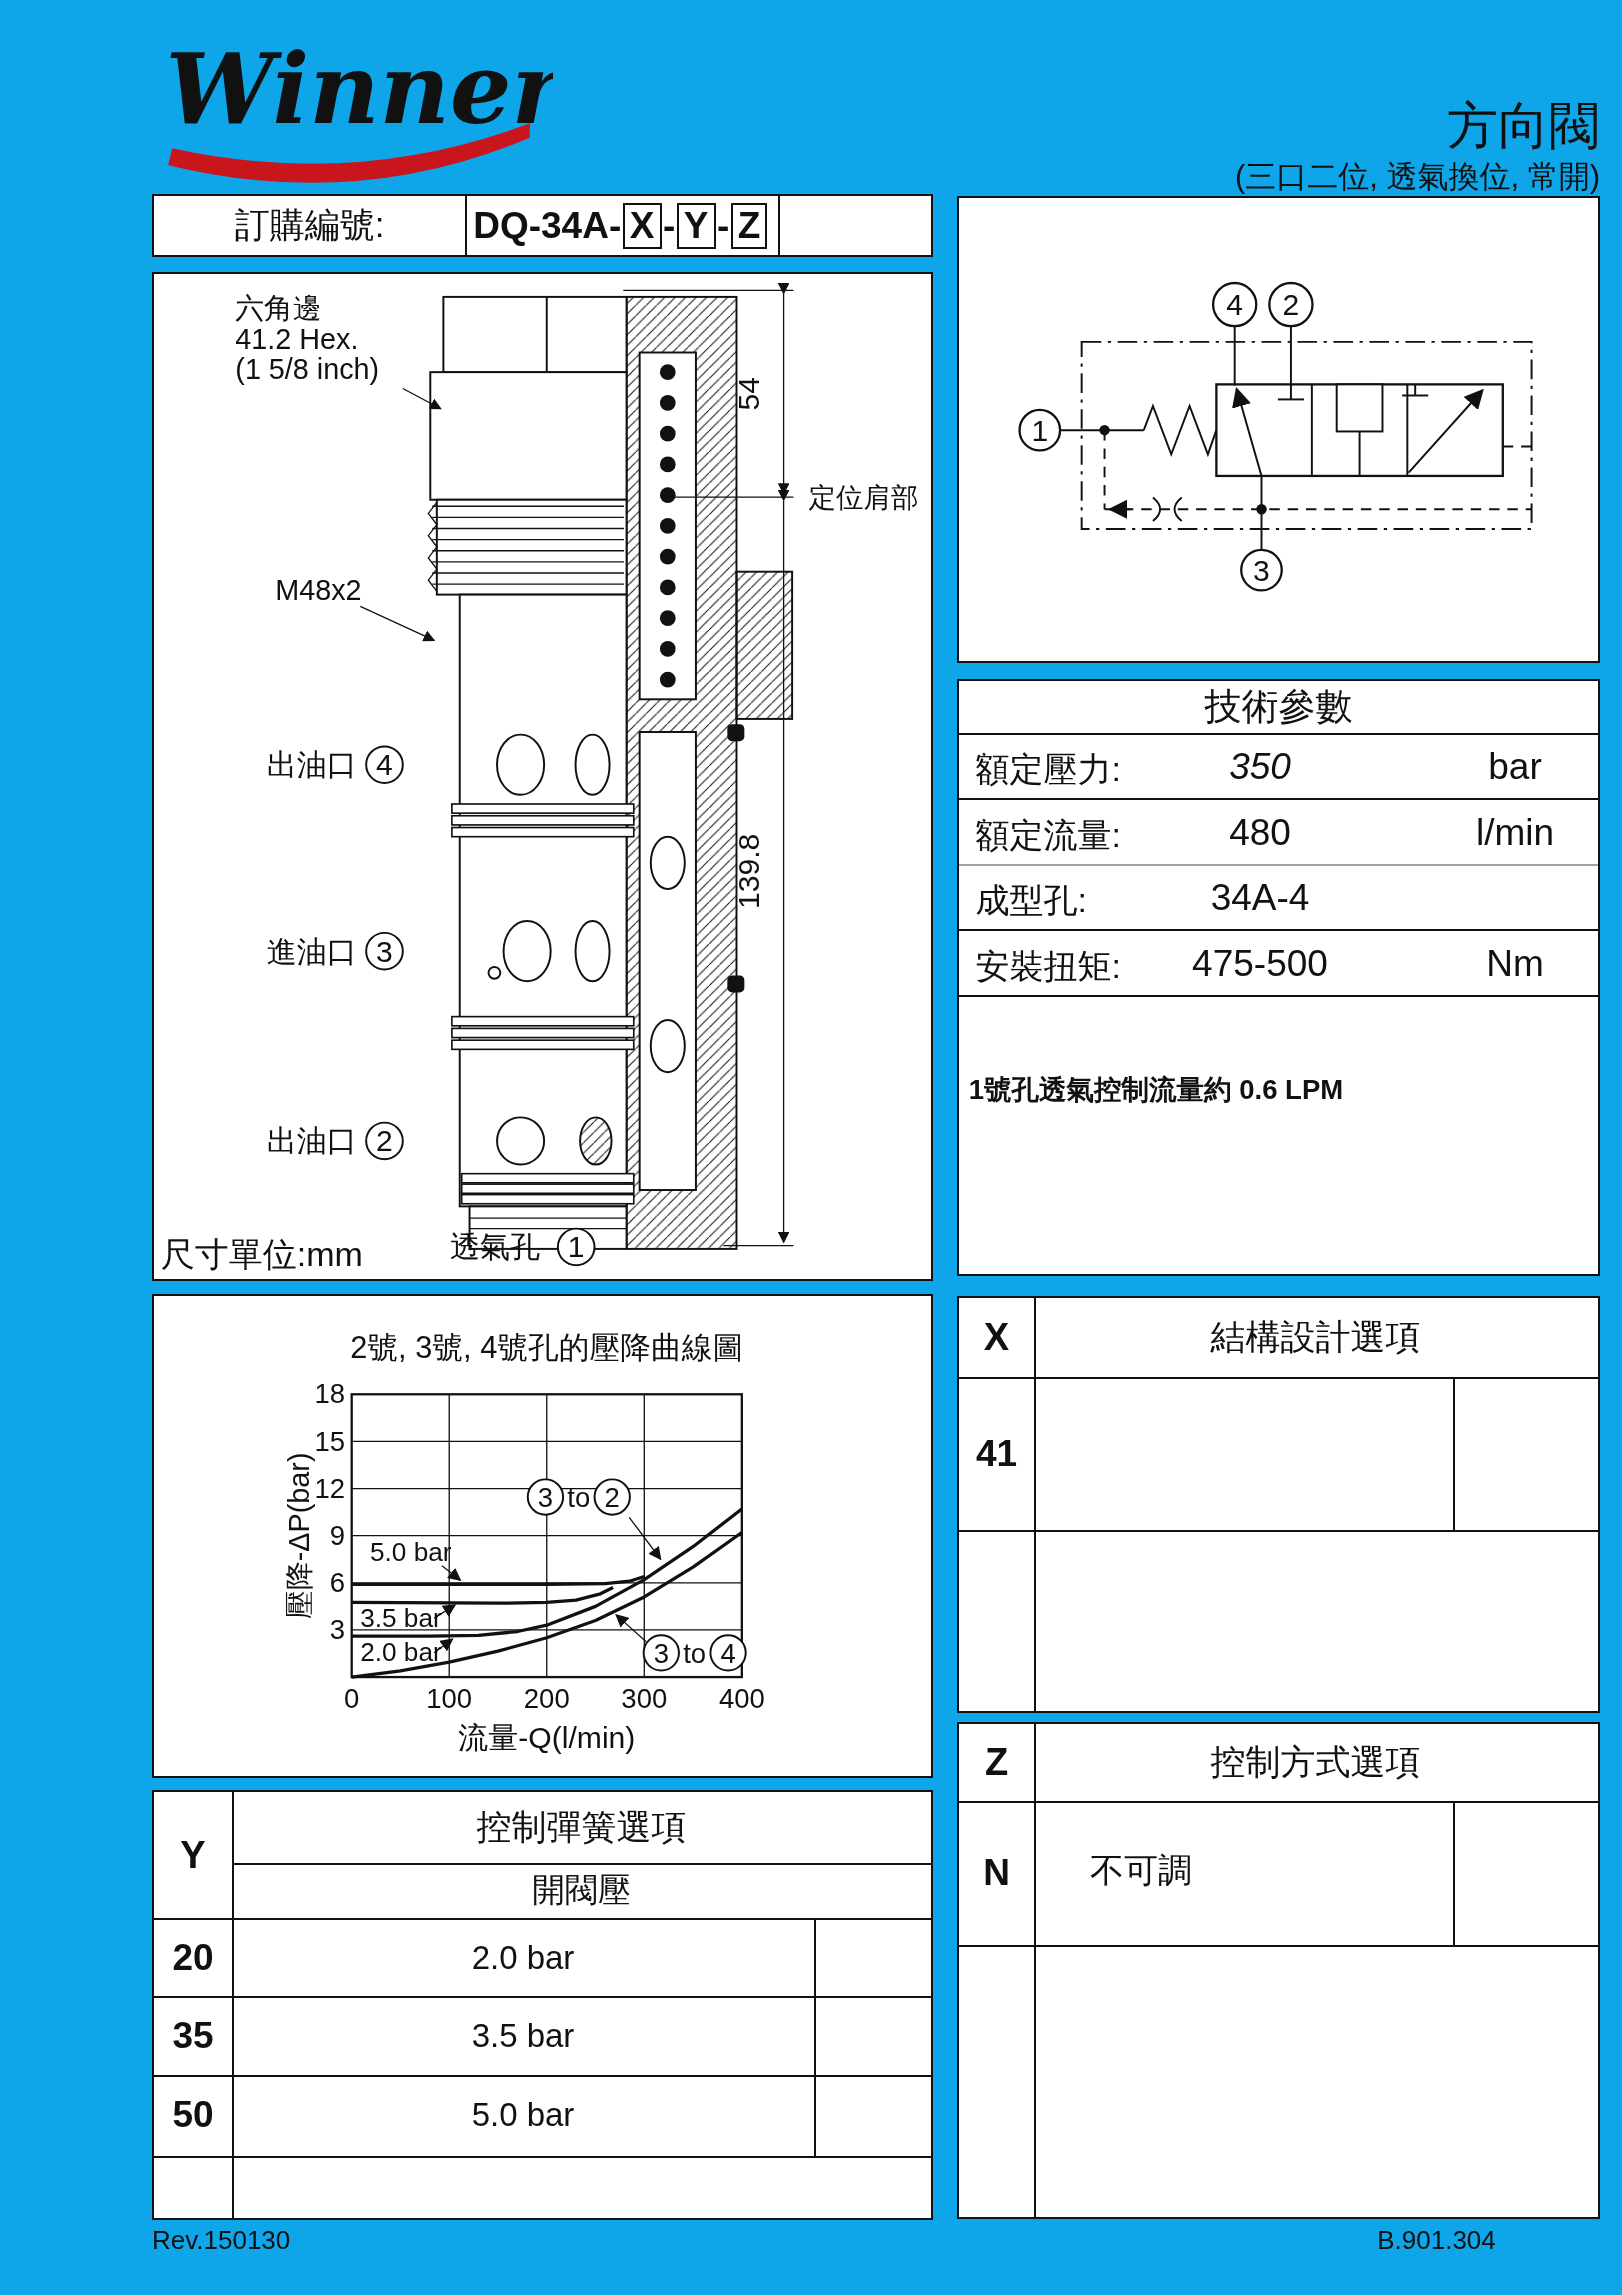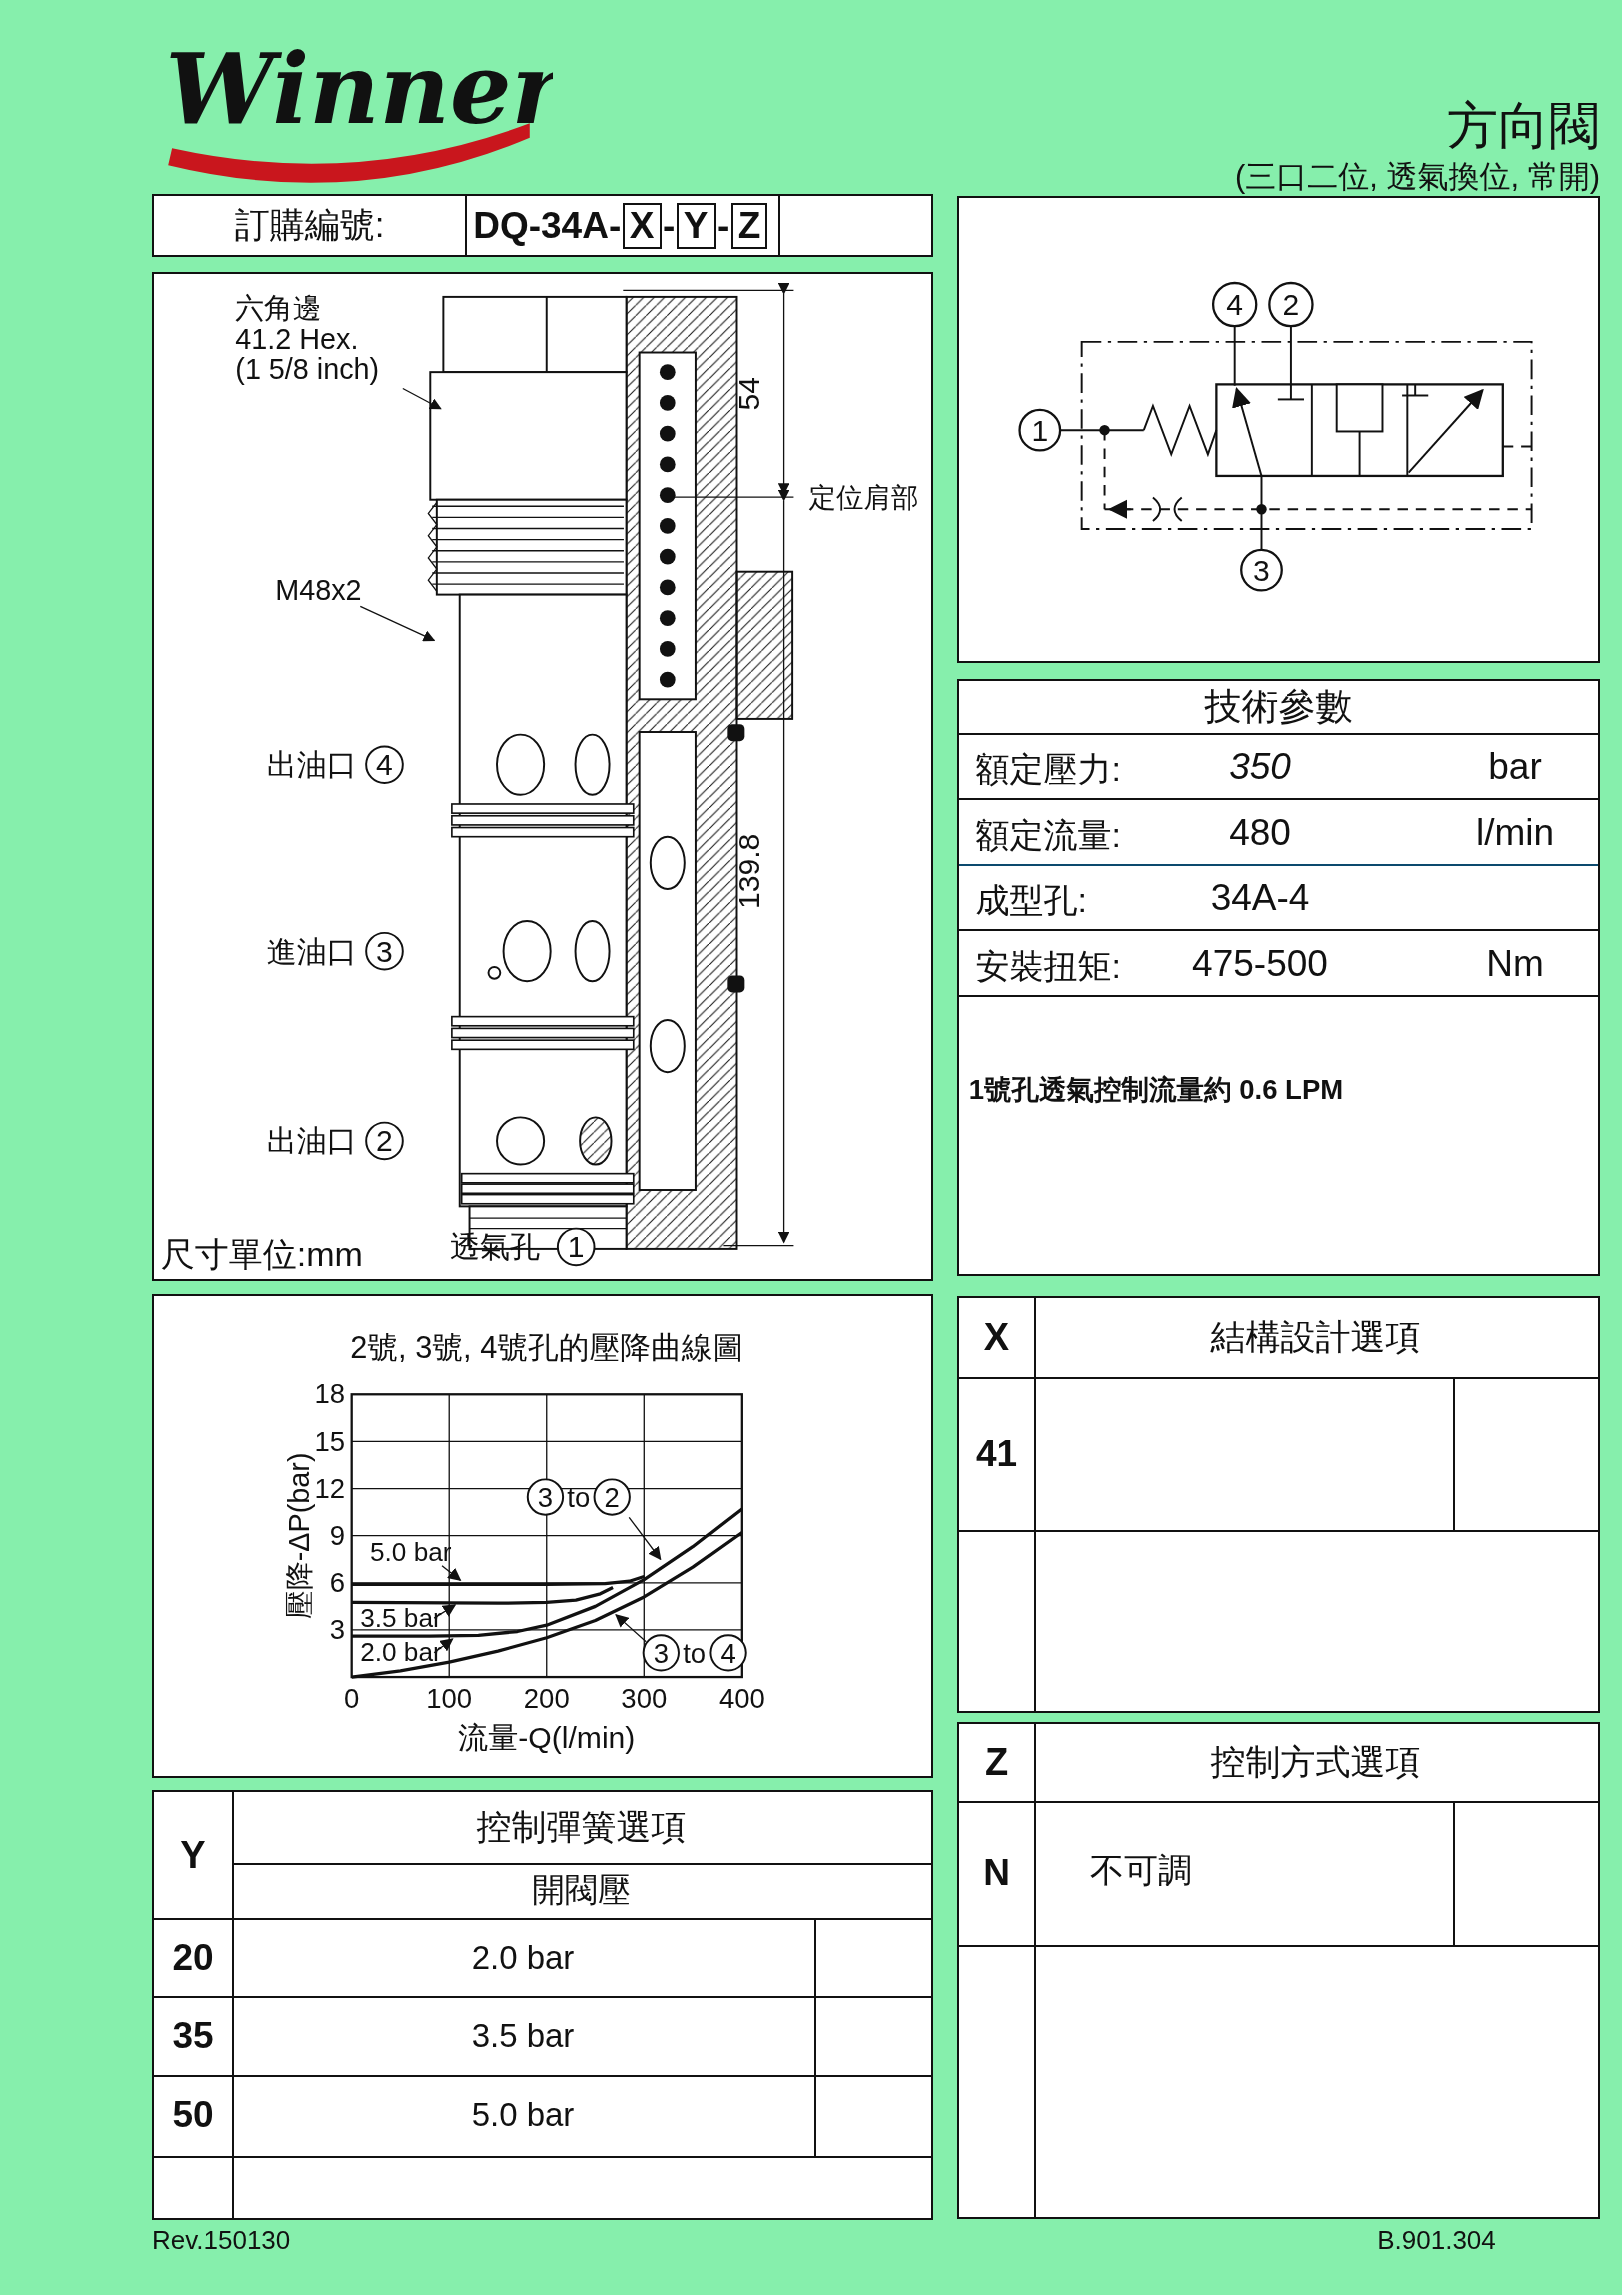--- a/index.html
+++ b/index.html
@@ -1,16 +1,16 @@
 <!DOCTYPE html>
 <html style="font-size:10.5px"><head>
 <meta charset="utf-8">
 <style>
   html,body{margin:0;padding:0;background:#e8e8e8;}
-  #page{position:relative;width:1623px;height:2295px;background:#86efac;
+  #page{position:relative;width:1623px;height:2295px;background:#0ea5e9;
         font-family:"Liberation Sans","DejaVu Sans",sans-serif;color:#111;overflow:hidden;}
   .bx{position:absolute;border:2px solid #111;box-sizing:border-box;background:#fff;}
   .abs{position:absolute;}
   .vline{position:absolute;width:0;border-left:2px solid #111;}
   .hline{position:absolute;height:0;border-top:2px solid #111;}
   .ctr{display:flex;align-items:center;justify-content:center;text-align:center;}
   .code-box{display:inline-block;border:2px solid #111;padding:0 5.2px;margin:0 1.3px;font-weight:bold;}
   svg text{fill:#111;}
   .thin{stroke:#111;stroke-width:2;fill:none;}
   .med{stroke:#111;stroke-width:3;fill:none;}
@@ -218,21 +218,21 @@
   </div>
 
   <div class="bx" style="left:957px;top:679px;width:643px;height:597px;">
     <div class="ctr abs" style="left:0;top:0;width:639px;height:52px;font-size:37px;border-bottom:2px solid #111;">技術參數</div>
 
     <div class="abs" style="left:0;top:52px;width:639px;height:65px;border-bottom:2px solid #111;">
       <span class="abs" style="left:16.4px;top:14.4px;font-size:34px;">額定壓力:</span>
       <span class="abs ctr" style="left:144px;top:13px;width:314px;font-size:37px;font-style:italic;">350</span>
       <span class="abs ctr" style="left:497px;top:13px;width:118px;font-size:37px;">bar</span>
     </div>
-    <div class="abs" style="left:0;top:118px;width:639px;height:65px;border-bottom:2px solid #0c4a6e;">
+    <div class="abs" style="left:0;top:118px;width:639px;height:65px;border-bottom:2px solid #a3a3a3;">
       <span class="abs" style="left:16.4px;top:14.4px;font-size:34px;">額定流量:</span>
       <span class="abs ctr" style="left:144px;top:13px;width:314px;font-size:37px;">480</span>
       <span class="abs ctr" style="left:497px;top:13px;width:118px;font-size:37px;">l/min</span>
     </div>
     <div class="abs" style="left:0;top:183px;width:639px;height:65px;border-bottom:2px solid #111;">
       <span class="abs" style="left:16.4px;top:14.4px;font-size:34px;">成型孔:</span>
       <span class="abs ctr" style="left:144px;top:13px;width:314px;font-size:37px;">34A-4</span>
       <span class="abs ctr" style="left:497px;top:13px;width:118px;font-size:37px;"></span>
     </div>
     <div class="abs" style="left:0;top:249px;width:639px;height:65px;border-bottom:2px solid #111;">

